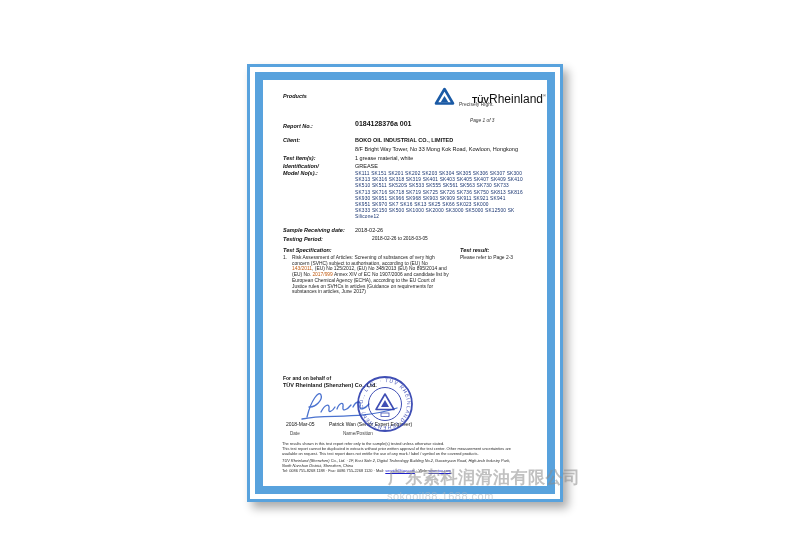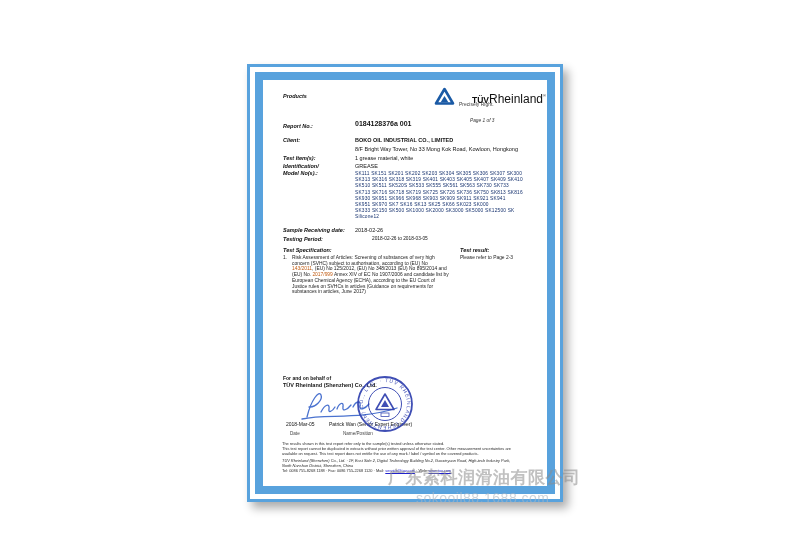--- a/index.html
+++ b/index.html
@@ -30,22 +30,22 @@
   .brand-reg{font-size:12px;color:#111;}
   .brand-r{font-size:4px;vertical-align:super;color:#111;}
   .tagline{font-size:5px;color:#3c3c3c;}
   .pageno{font-size:4.8px;color:#333;}
   .link{color:#2222cc;text-decoration:underline;cursor:pointer;}
   .wm1{
     position:absolute;left:388px;top:466px;z-index:6;
     font-size:17px;letter-spacing:.5px;color:rgba(140,140,140,0.55);font-weight:bold;white-space:nowrap;
   }
   .wm2{
-    position:absolute;left:416px;top:490px;z-index:6;
-    font-size:14px;letter-spacing:.5px;color:rgba(172,183,195,0.6);white-space:nowrap;
+    position:absolute;left:387px;top:490px;z-index:6;
+    font-size:11px;letter-spacing:.5px;color:rgba(172,183,195,0.6);white-space:nowrap;
   }
   .sig-svg{position:absolute;left:36px;top:306px;z-index:2;}
   .stamp-svg{position:absolute;left:93px;top:295px;z-index:3;opacity:.92;}
   .logo-tri{position:absolute;left:171px;top:7px;}
 </style>
 </head>
 <body>
 
 <div>
 

